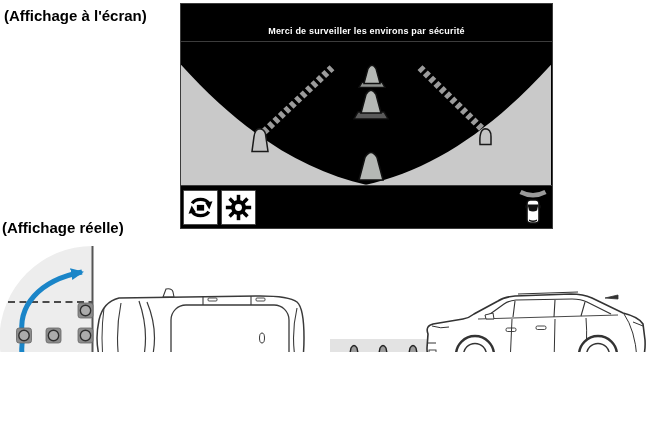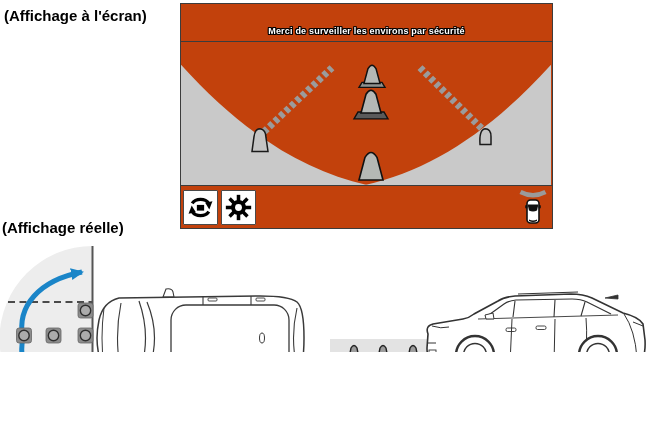--- a/index.html
+++ b/index.html
@@ -4,21 +4,21 @@
 <style>
   html,body{margin:0;padding:0;background:#fff;}
   #stage{position:relative;width:656px;height:352px;background:#fff;overflow:hidden;
          font-family:"Liberation Sans",sans-serif;color:#000;}
   .section-label{position:absolute;font-weight:bold;font-size:15px;letter-spacing:0;}
   #display-label{left:4px;top:7px;}
   #condition-label{left:2px;top:219px;}
 
   
   #screen-frame{position:absolute;left:180px;top:3px;width:373px;height:226px;
-                border:1.6px solid #3c3c3c;background:#c2410c;box-sizing:border-box;
+                border:1.6px solid #3c3c3c;background:#000000;box-sizing:border-box;
                 display:flex;flex-direction:column;}
   #screen-banner{height:38px;border-bottom:1.6px solid #3c3c3c;display:flex;
                  align-items:flex-end;justify-content:center;padding-bottom:5px;box-sizing:border-box;}
   #banner-text{font-size:9px;font-weight:bold;color:#fff;letter-spacing:.2px;
       text-shadow:-1px -1px 0 #000,1px -1px 0 #000,-1px 1px 0 #000,1px 1px 0 #000,
                   0 -1px 0 #000,0 1px 0 #000,-1px 0 0 #000,1px 0 0 #000;}
   #camera-view{position:relative;height:143px;border-bottom:1.6px solid #3c3c3c;box-sizing:content-box;}
   #camera-view svg{display:block;}
   #screen-toolbar{flex:1;display:flex;align-items:center;padding:0 4px 0 2px;box-sizing:border-box;}
   .tb-btn{width:35px;height:35px;border:1.6px solid #4a4a4a;background:#fff;border-radius:1px;

